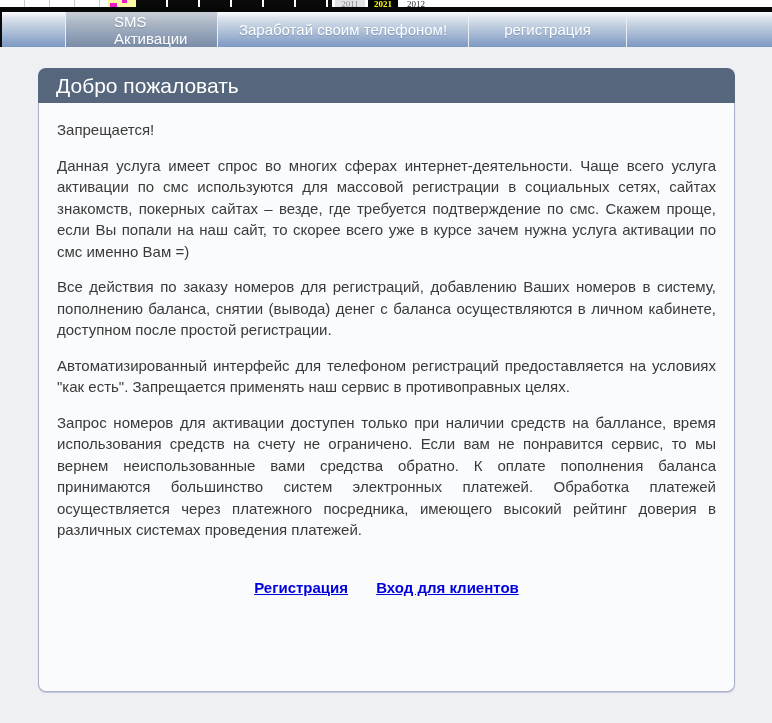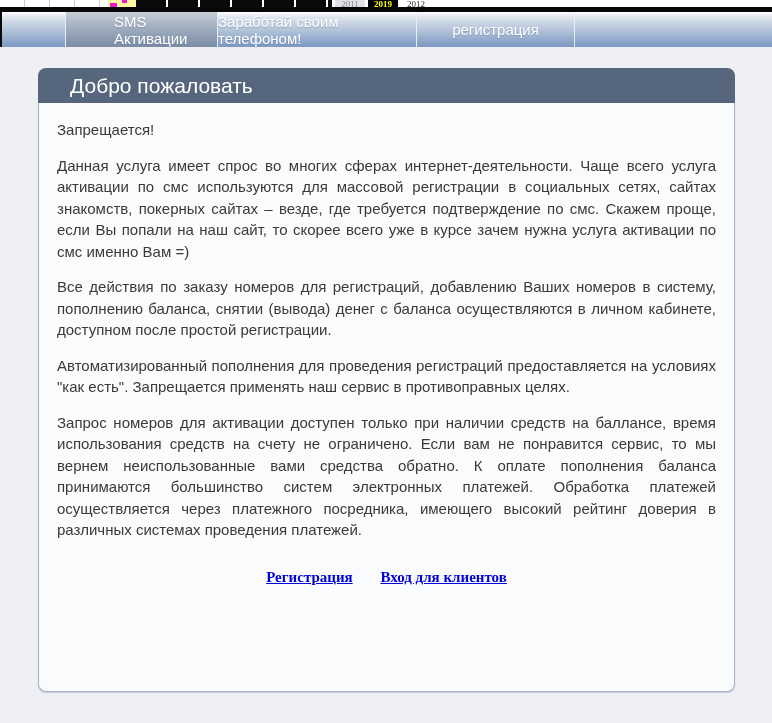--- a/index.html
+++ b/index.html
@@ -62,76 +62,75 @@
     cursor: pointer;
     text-shadow: 0 1px 1px rgba(90,110,140,0.45);
     box-sizing: border-box;
   }
   .nav-tab.active {
     background: linear-gradient(180deg, #c9cfd9 0%, #aeb9c8 28%, #94a3b8 62%, #7b8ca7 100%);
     border-left: 1px solid #e9eef5;
     padding-left: 48px;
   }
   .tab-1 { width: 153px; }
-  .tab-2 { width: 199px; }
+  .tab-2 { width: 251px; }
   .tab-3 { width: 158px; }
   
   .panel {
     position: absolute; left: 38px; top: 68px; width: 697px;
   }
   .panel-header {
     height: 35px;
     background: #55667d;
     border-radius: 8px 8px 0 0;
     display: flex; align-items: center;
-    padding-left: 32px;
+    padding-left: 18px;
     color: #ffffff; font-size: 21px;
   }
   .panel-body {
     box-sizing: border-box;
     height: 589px;
     background: #fafbfd;
     border: 1px solid #a8b0ca;
     border-top: none;
     border-radius: 0 0 8px 8px;
     padding: 16px 18px 20px 18px;
     color: #3a3a3a;
     font-size: 15px;
     line-height: 21.5px;
     box-shadow: 0 1px 1px rgba(120,130,160,0.35);
   }
   .panel-body p {
     margin: 0 0 14px 0;
     text-align: justify;
   }
   .links-row {
-    margin-top: 26px;
+    margin-top: 36px;
     text-align: center;
-    font-family: Liberation Serif, serif;
   }
   .links-row a {
     color: #0000dd;
     font-weight: bold;
     text-decoration: underline;
     margin: 0 12px;
     font-size: 15px;
   }
 </style>
 </head>
 <body>
 
 <div class="archive-strip">
   <div class="wb-ticks"></div>
   <div class="wb-sprite">
     <div class="m1"></div>
     <div class="m2"></div>
   </div>
   <div class="wb-bars"></div>
   <div class="wb-year past">2011</div>
-  <div class="wb-year current">2019</div>
+  <div class="wb-year current">2021</div>
   <div class="wb-year future">2012</div>
 </div>
 <div class="top-black-bar"></div>
 
 <div class="navbar">
   <div class="nav-spacer"></div>
   <div class="nav-tab tab-1 active">
     <span>SMS Активации</span>
   </div>
   <div class="nav-tab tab-2">
@@ -143,20 +142,20 @@
 </div>
 
 <div class="panel">
   <div class="panel-header">
     <span>Добро пожаловать</span>
   </div>
   <div class="panel-body">
     <p>Запрещается!</p>
     <p>Данная услуга имеет спрос во многих сферах интернет-деятельности. Чаще всего услуга активации по смс используются для массовой регистрации в социальных сетях, сайтах знакомств, покерных сайтах – везде, где требуется подтверждение по смс. Скажем проще, если Вы попали на наш сайт, то скорее всего уже в курсе зачем нужна услуга активации по смс именно Вам =)</p>
     <p>Все действия по заказу номеров для регистраций, добавлению Ваших номеров в систему, пополнению баланса, снятии (вывода) денег с баланса осуществляются в личном кабинете, доступном после простой регистрации.</p>
-    <p>Автоматизированный пополнения для проведения регистраций предоставляется на условиях "как есть". Запрещается применять наш сервис в противоправных целях.</p>
+    <p>Автоматизированный интерфейс для телефоном регистраций предоставляется на условиях "как есть". Запрещается применять наш сервис в противоправных целях.</p>
     <p>Запрос номеров для активации доступен только при наличии средств на баллансе, время использования средств на счету не ограничено. Если вам не понравится сервис, то мы вернем неиспользованные вами средства обратно. К оплате пополнения баланса принимаются большинство систем электронных платежей. Обработка платежей осуществляется через платежного посредника, имеющего высокий рейтинг доверия в различных системах проведения платежей.</p>
     <div class="links-row">
       <a href="#">Регистрация</a>
       <a href="#">Вход для клиентов</a>
     </div>
   </div>
 </div>
 
 </body></html>

